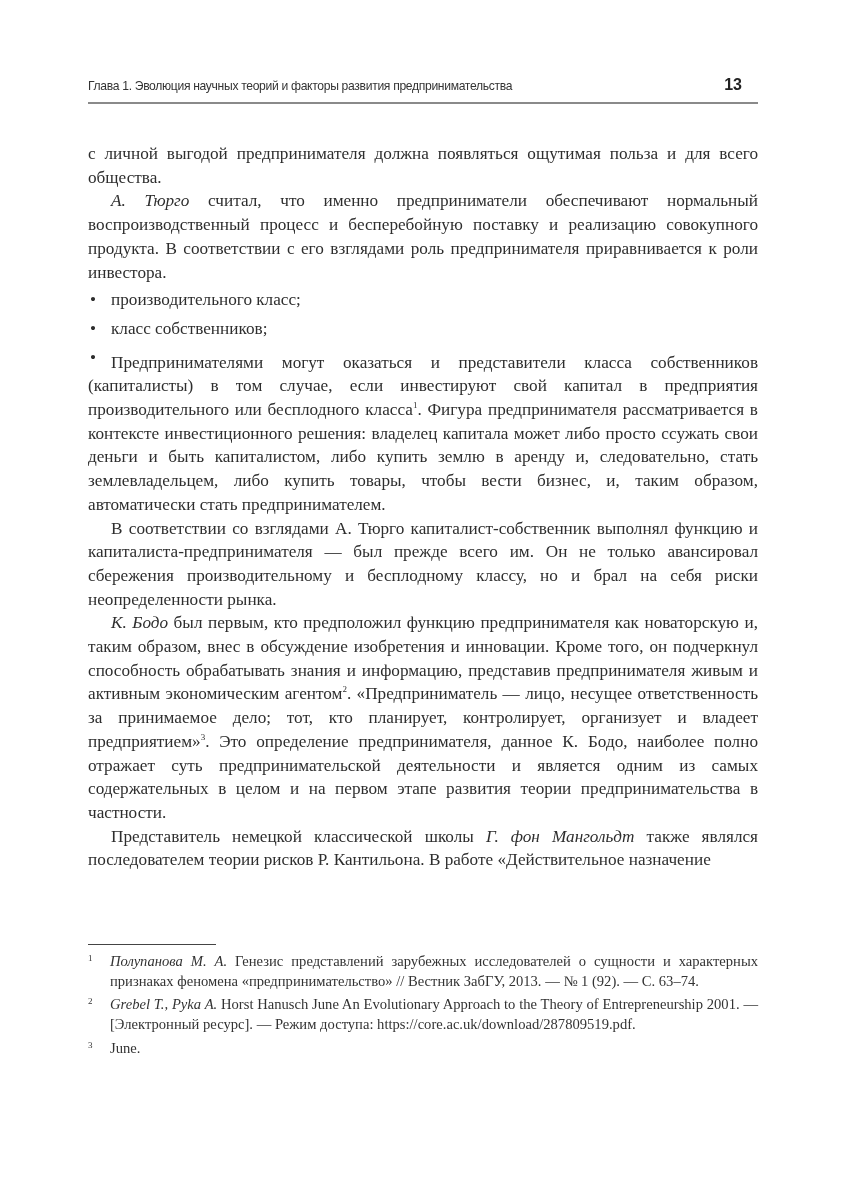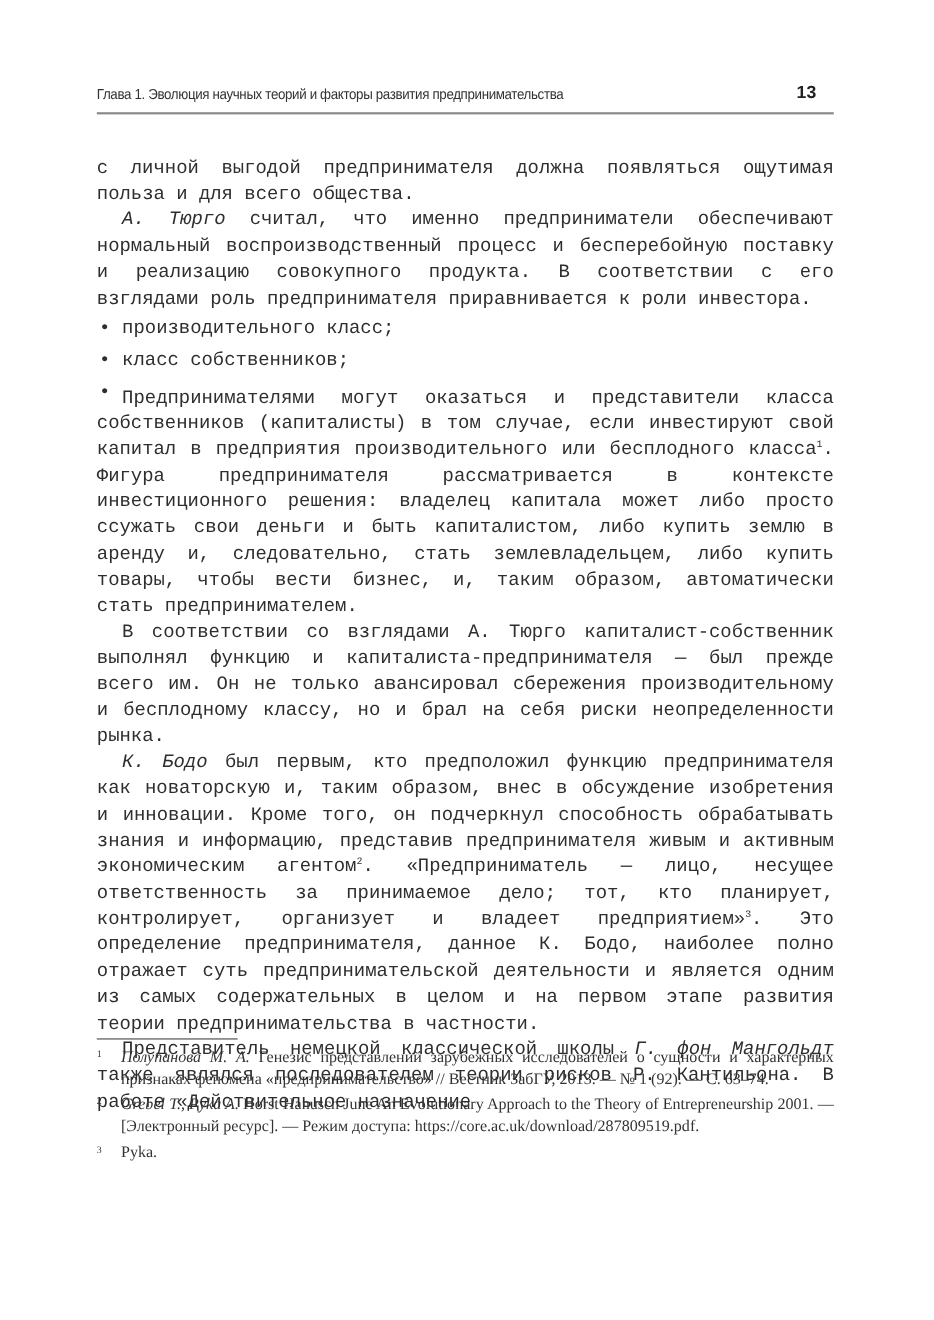--- a/index.html
+++ b/index.html
@@ -1,21 +1,21 @@
 <!DOCTYPE html>
 <html><head>
   <meta charset="utf-8">
   <style>
     html, body { margin: 0; padding: 0; background: #ffffff; }
     body { width: 849px; height: 1200px; position: relative; overflow: hidden; color: #2b2b2b; }
     .header { position: absolute; left: 88px; top: 76px; width: 670px; height: 22px; font-family: "Liberation Sans", sans-serif; }
     .header .chapter { position: absolute; left: 0; top: 2px; font-size: 13.2px; letter-spacing: -0.35px; color: #333; transform: scaleX(0.92); transform-origin: left center; white-space: nowrap; }
     .header .pagenum { position: absolute; right: 16px; top: 0; font-size: 16px; font-weight: bold; color: #222; }
     .header-rule { position: absolute; left: 88px; top: 102px; width: 670px; height: 2px; background: #8a8a8a; }
-    .body-text { position: absolute; left: 88px; top: 142px; width: 670px; font-family: Liberation Mono, monospace; font-size: 17.2px; line-height: 23.7px; color: #2e2e2e; text-align: justify; }
+    .body-text { position: absolute; left: 88px; top: 142px; width: 670px; font-family: Liberation Serif, serif; font-size: 17.2px; line-height: 23.7px; color: #2e2e2e; text-align: justify; }
     .body-text p { margin: 0; }
     .body-text p.indent { text-indent: 23px; }
     .body-text .lead { text-indent: 23px; margin-top: 12px; }
     .body-text ul { list-style: none; margin: 4px 0 10px 0; padding: 0; }
     .body-text li { position: relative; padding-left: 23px; margin-bottom: 5px; }
     .body-text li .bullet { position: absolute; left: 2px; top: 0; }
     .body-text i { font-style: italic; }
     sup { font-size: 9px; line-height: 0; vertical-align: super; }
     .fn-rule { position: absolute; left: 88px; top: 944px; width: 128px; height: 1px; background: #444; }
     .footnotes { position: absolute; left: 88px; top: 952px; width: 670px; font-family: "Liberation Serif", serif; font-size: 14.6px; line-height: 19.7px; color: #333; text-align: justify; }
@@ -58,15 +58,15 @@
   <div class="fn">
     <span class="num">1</span>
     <i>Полупанова М. А.</i><span> Генезис представлений зарубежных исследователей о сущности и характерных признаках феномена «предпринимательство» // Вестник ЗабГУ, 2013. — № 1 (92). — С. 63–74.</span>
   </div>
   <div class="fn">
     <span class="num">2</span>
     <i>Grebel T., Pyka A.</i><span> Horst Hanusch June An Evolutionary Approach to the Theory of Entrepreneurship 2001. — [Электронный ресурс]. — Режим доступа: https://core.ac.uk/download/287809519.pdf.</span>
   </div>
   <div class="fn">
     <span class="num">3</span>
-    <span>Pyka.</span>
+    <span>June.</span>
   </div>
 </div>
 
 </body></html>

